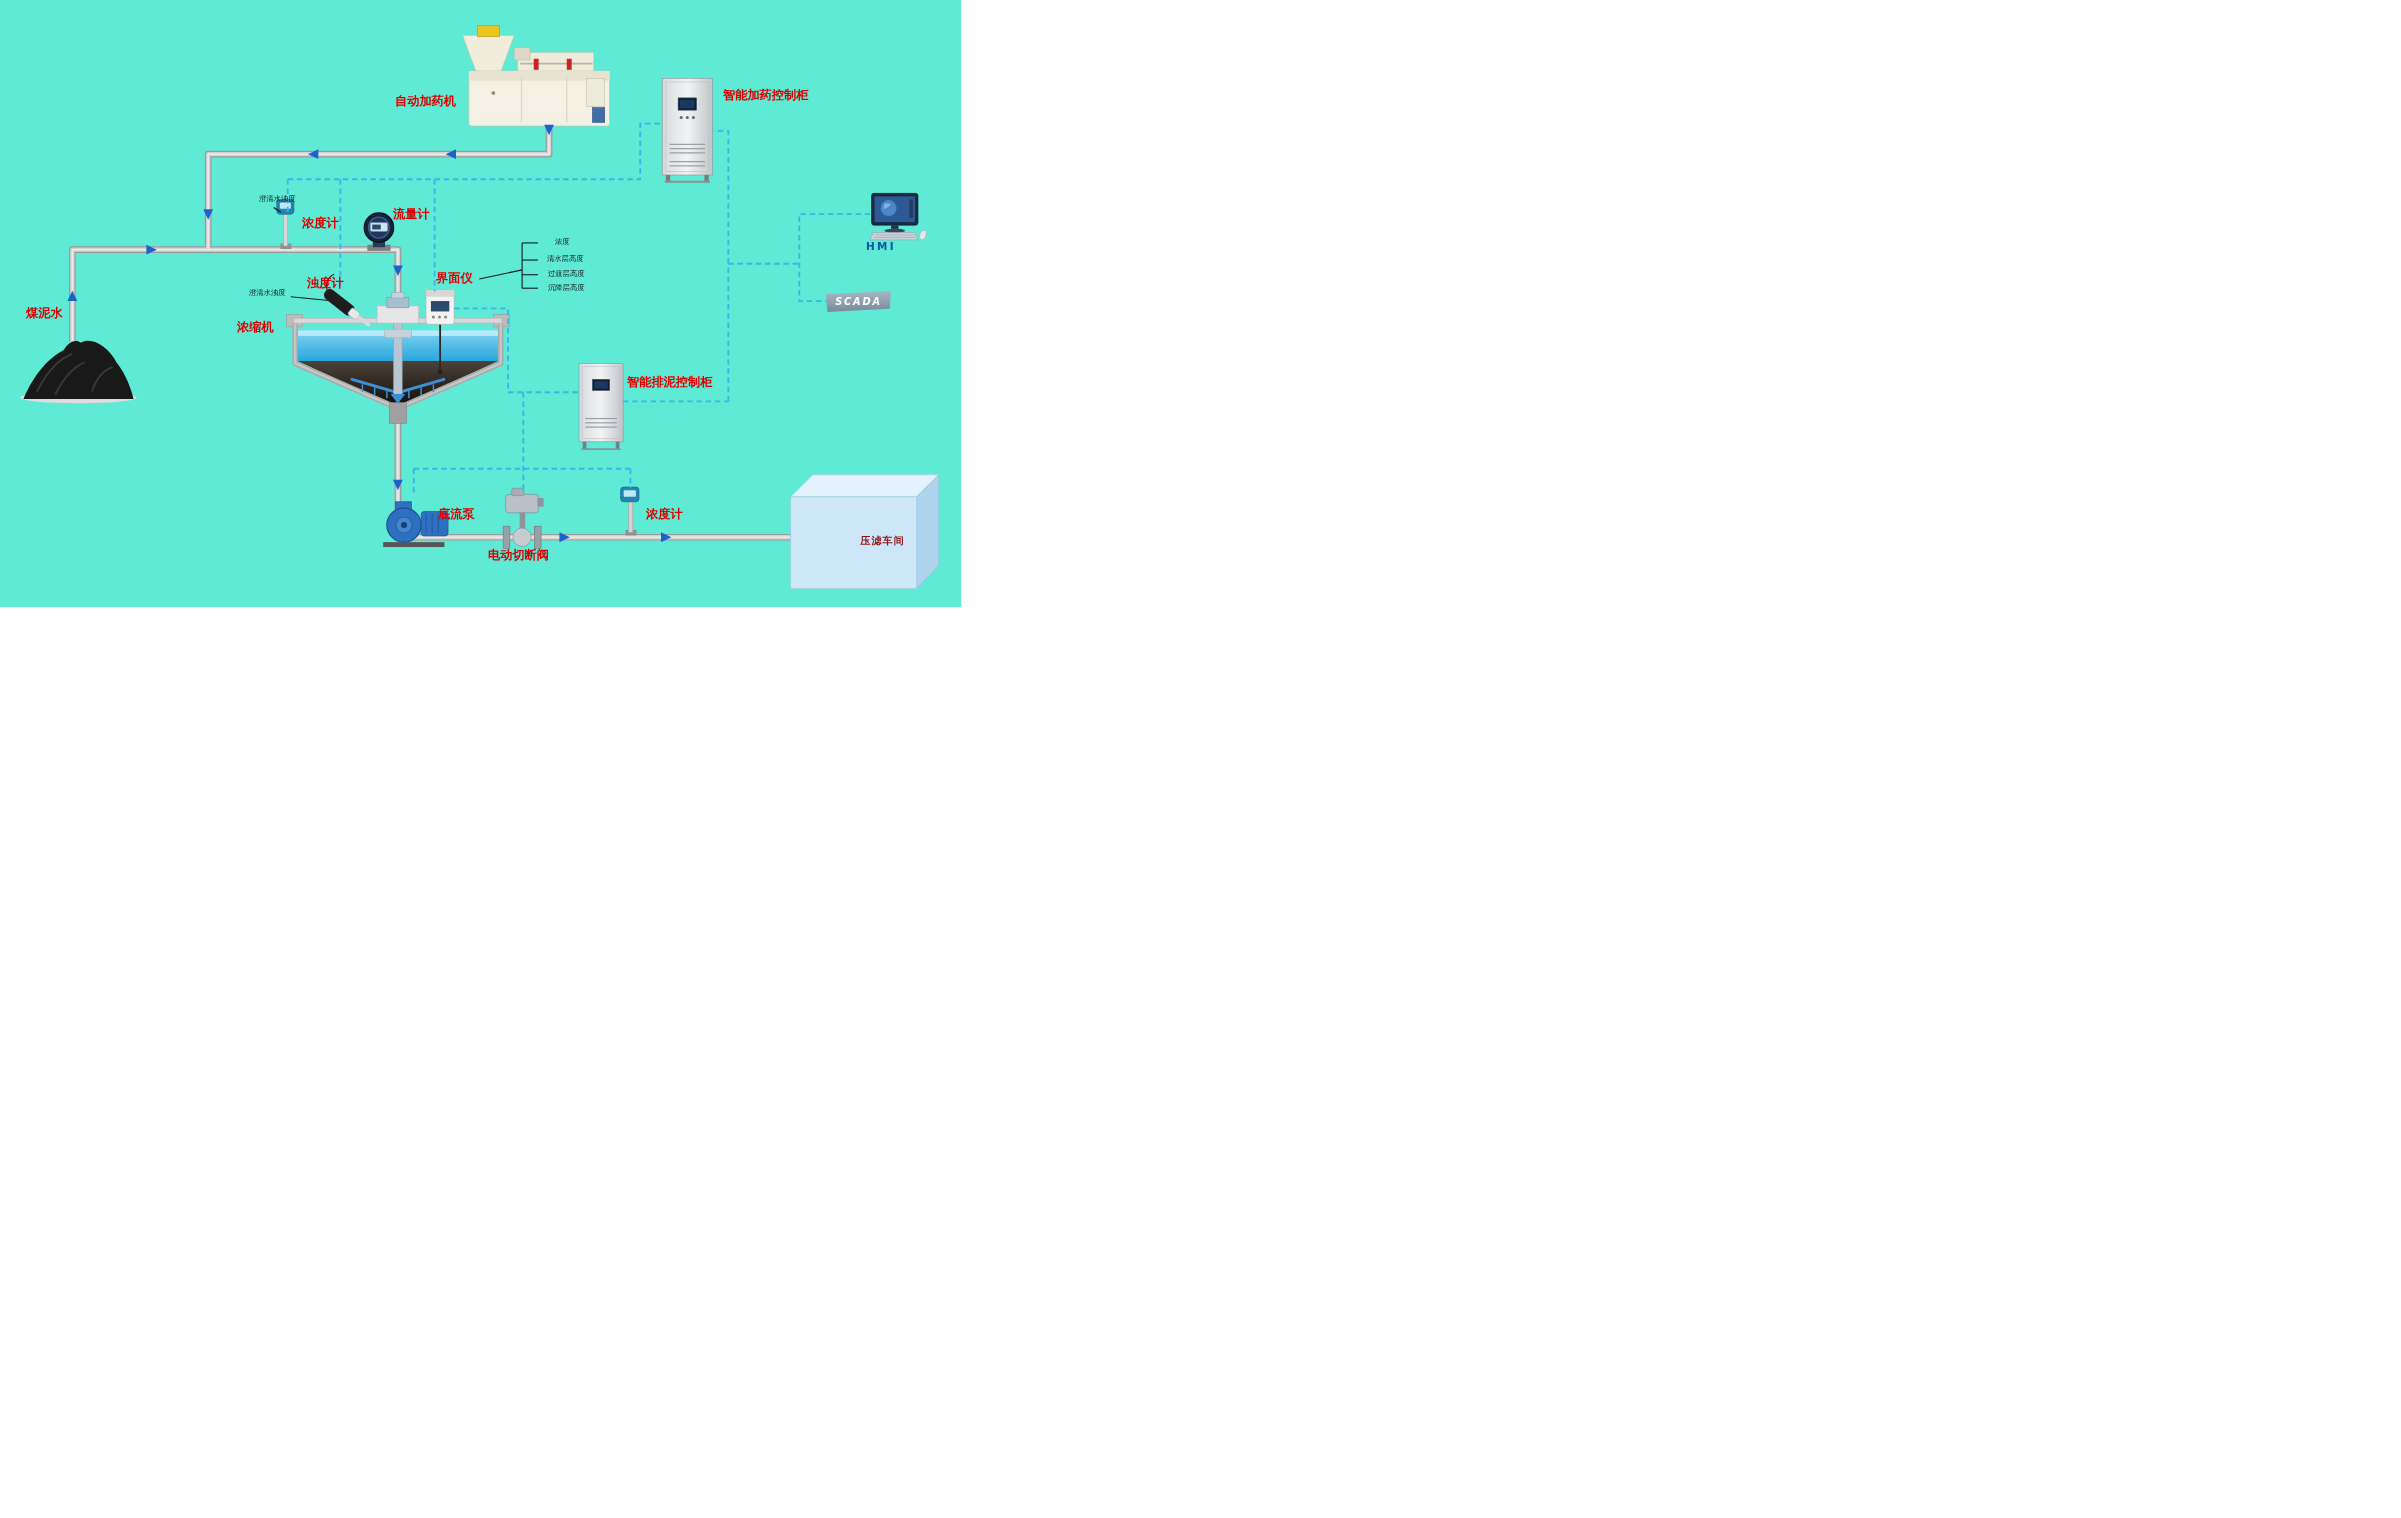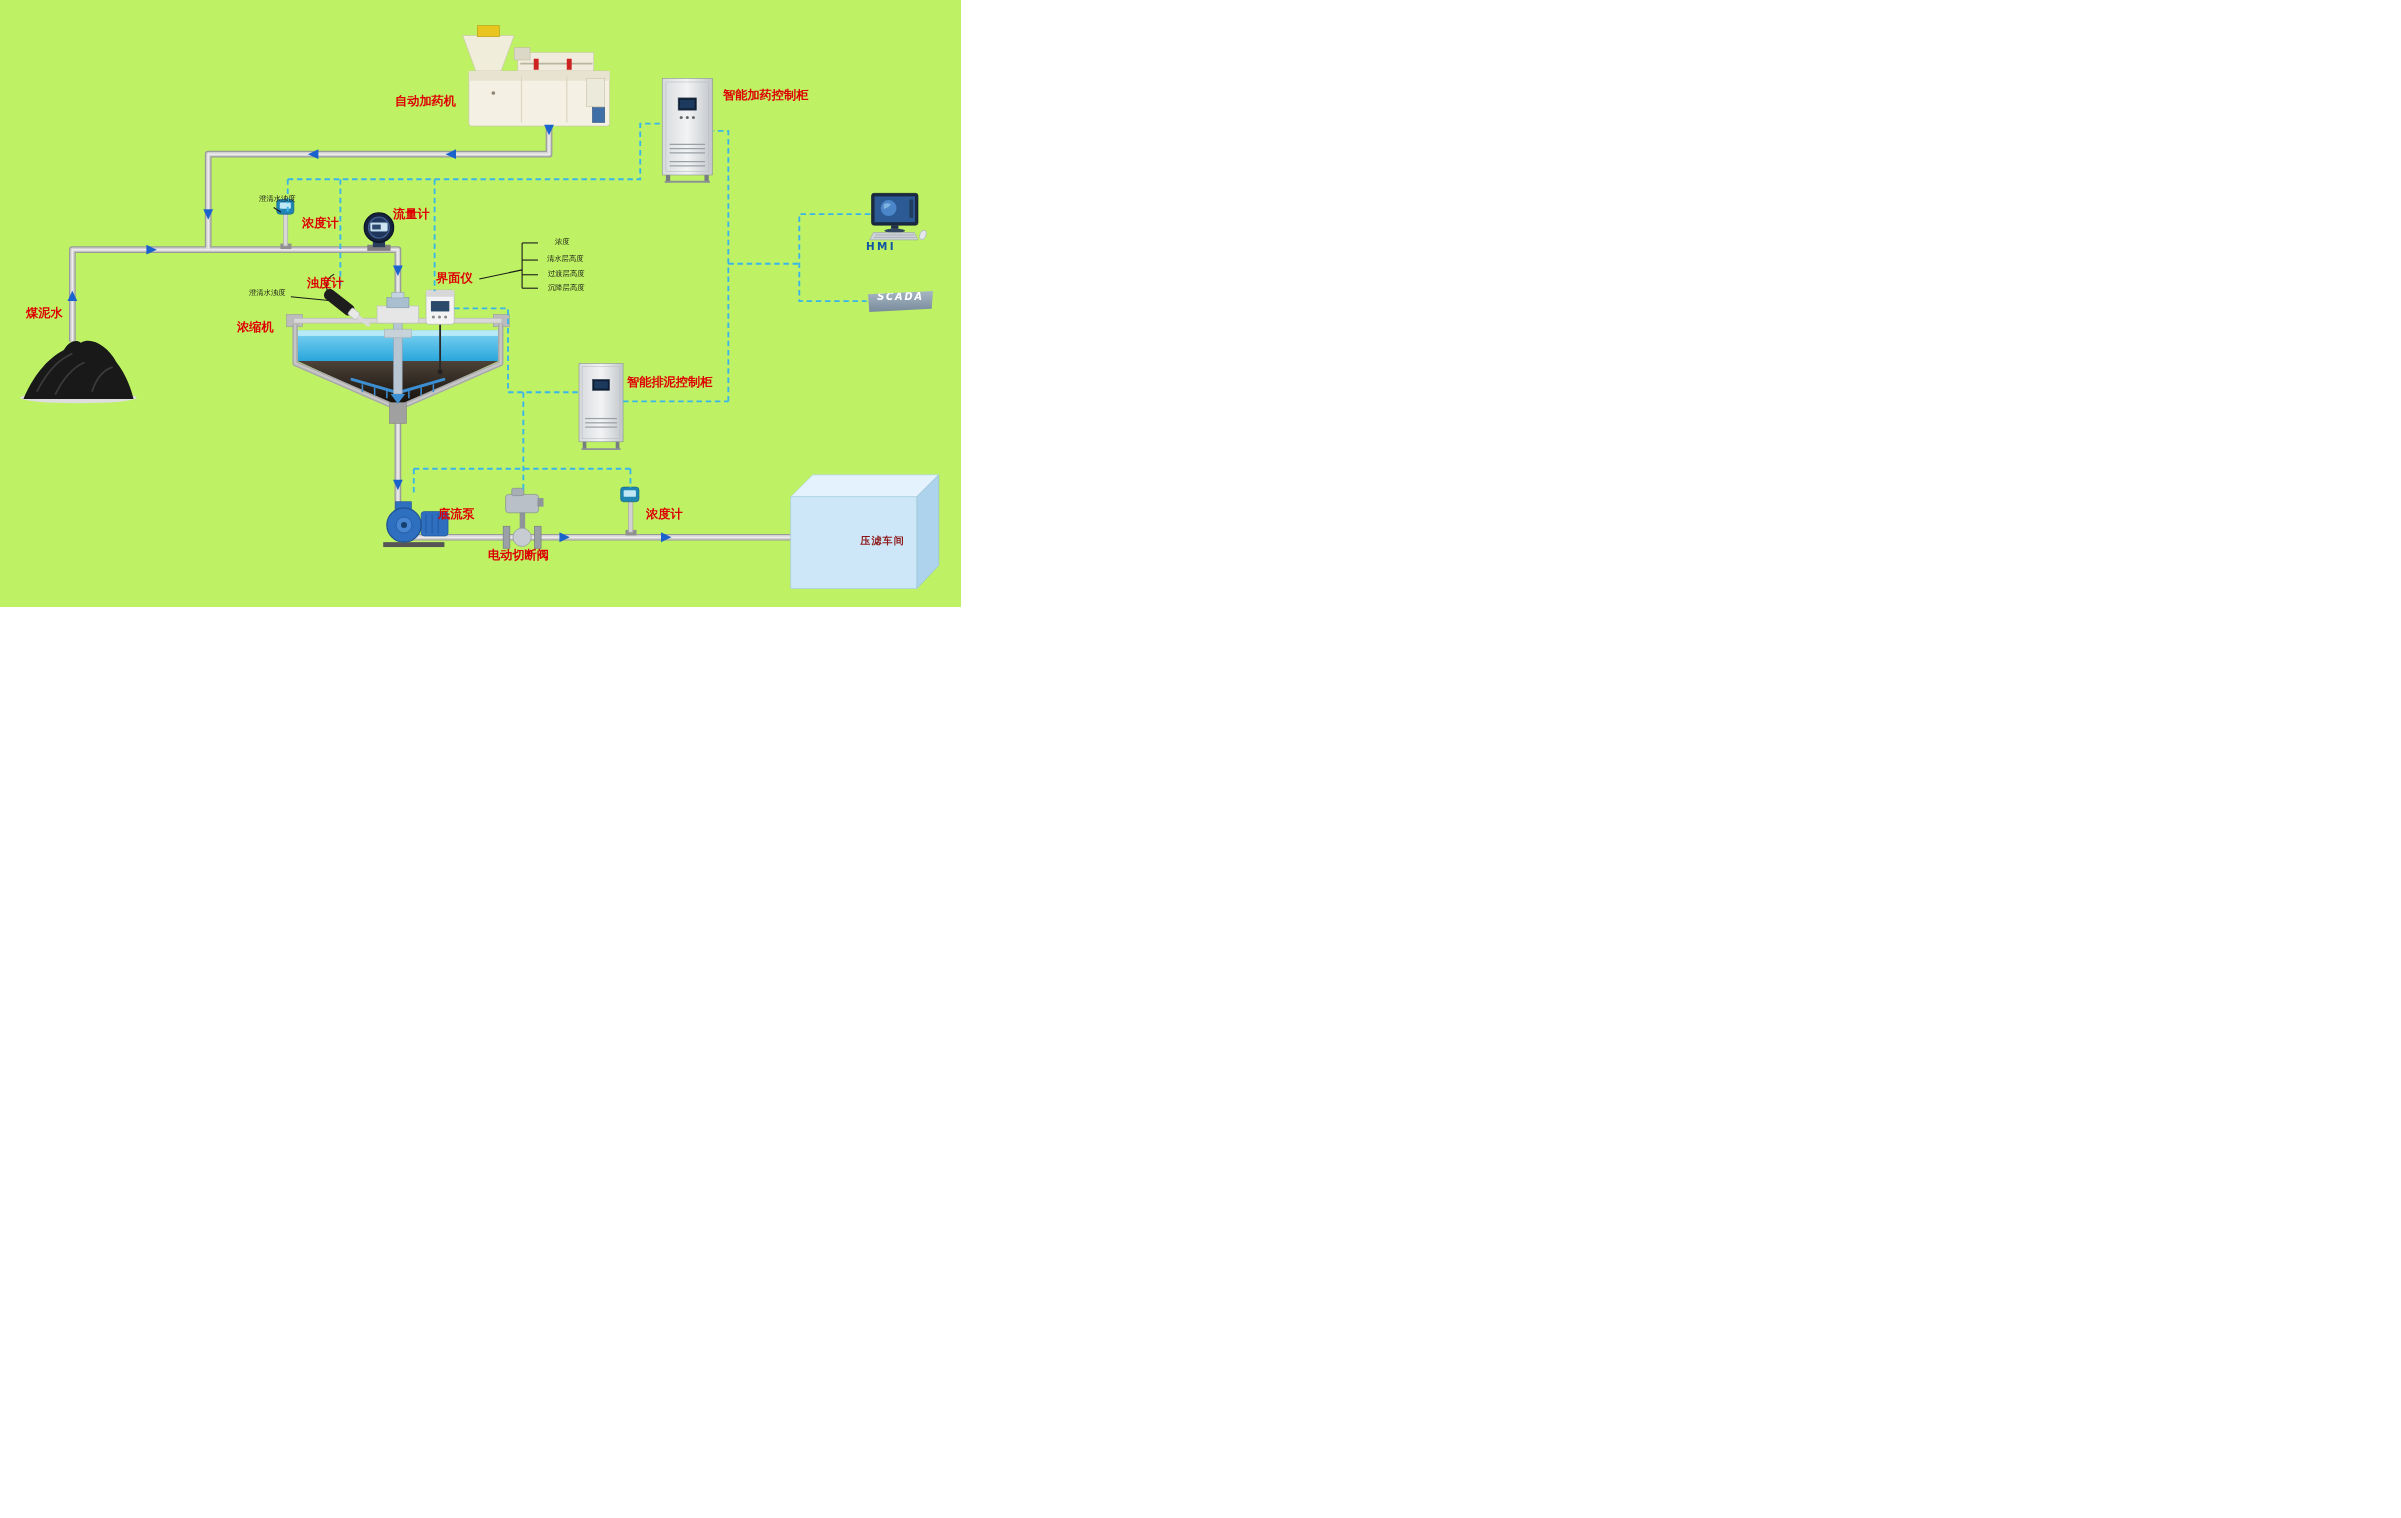--- a/index.html
+++ b/index.html
@@ -1,26 +1,26 @@
 <!DOCTYPE html>
 <html style="--label-red: #de0000; --label-dark-red: #8c1515; --hmi-blue: #1255a4; --arrow-blue: #1a63cc; --signal-line: #3ab5ea; --pipe-outer: #9a9a9a; --pipe-inner: #d2d2d2;font-size:9.8px"><head>
 <meta charset="utf-8">
 <style>
   *{box-sizing:border-box}
   body{margin:0;background:#ffffff;font-family:"DejaVu Sans","Liberation Sans",sans-serif}
-  #stage{position:relative;width:961px;height:607px;background:#bef264;overflow:hidden}
+  #stage{position:relative;width:961px;height:607px;background:#5eead4;overflow:hidden}
   svg.layer{position:absolute;left:0;top:0}
   .lbl{position:absolute;font-weight:bold;color:var(--label-red,#de0000);font-size:12.2px;white-space:nowrap;line-height:1.1}
   .lbl-sm{position:absolute;font-weight:normal;color:#111;font-size:7.3px;white-space:nowrap;line-height:1.1}
   .lbl-hmi{position:absolute;font-weight:bold;color:var(--hmi-blue,#1255a4);font-size:10.4px;letter-spacing:2.4px}
   .lbl-press{position:absolute;font-weight:bold;color:var(--label-dark-red,#8c1515);font-size:10px;width:98px;text-align:right;letter-spacing:1.2px}
-  .scada{position:absolute;left:868px;top:291px;width:65px;height:21px;
+  .scada{position:absolute;left:826px;top:291px;width:65px;height:21px;
          background:linear-gradient(180deg,#a7b6c3,#788b9b);
          clip-path:polygon(0 16%,100% 0,98% 84%,2% 100%);
-         display:flex;align-items:flex-start;justify-content:center;
+         display:flex;align-items:center;justify-content:center;
          color:#fff;font-weight:bold;font-style:italic;font-size:9.8px;letter-spacing:1.8px}
   .pipe-outer{fill:none;stroke:var(--pipe-outer,#9a9a9a);stroke-width:11;stroke-linejoin:round}
   .pipe-inner{fill:none;stroke:var(--pipe-inner,#d2d2d2);stroke-width:7;stroke-linejoin:round}
   .pipe-core{fill:none;stroke:#ececec;stroke-width:2.5;stroke-linejoin:round}
   .signal{fill:none;stroke:var(--signal-line,#3ab5ea);stroke-width:3;stroke-dasharray:9 6}
   .arrow{fill:var(--arrow-blue,#1a63cc)}
   .ann{stroke:#1a1a1a;stroke-width:1.8;fill:none}
 </style>
 </head>
 <body>

